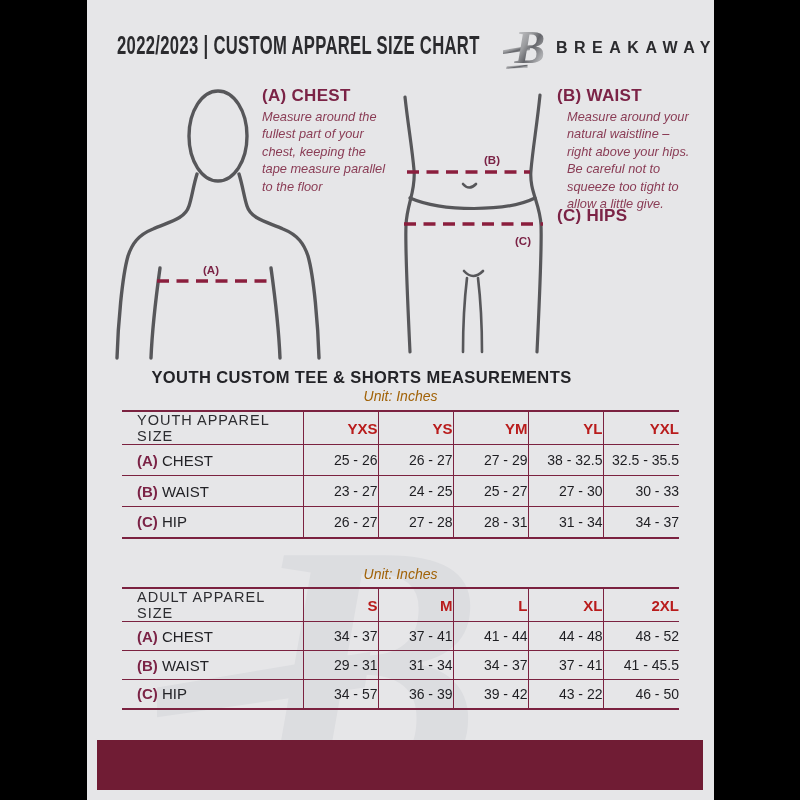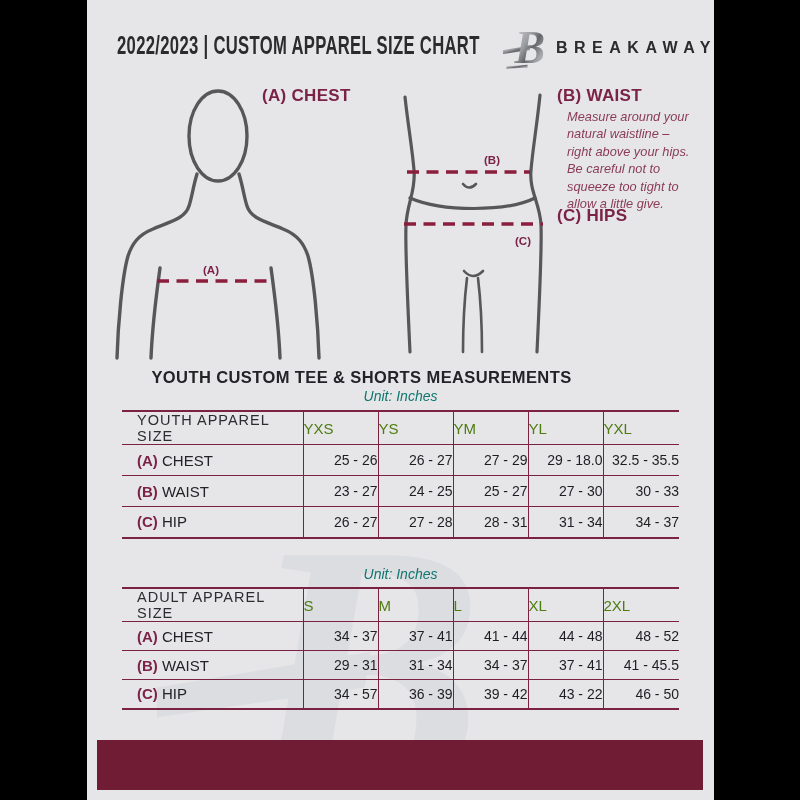--- a/index.html
+++ b/index.html
@@ -43,32 +43,32 @@
   .fig{position:absolute;z-index:1;}
   #fig-upper{left:20px;top:85px;}
   #fig-lower{left:300px;top:85px;}
   
   .tbl-title{
     position:absolute;left:0;width:549px;text-align:center;z-index:1;
     font-size:16.5px;font-weight:bold;color:#232327;letter-spacing:0.4px;
   }
   .tbl-unit{
     position:absolute;left:0;width:627px;text-align:center;z-index:1;
-    font-size:14px;font-style:italic;color:#0f766e;
+    font-size:14px;font-style:italic;color:#a16207;
   }
   #youth-title{top:368px;} #youth-unit{top:388px;}
   #adult-title{top:547px;} #adult-unit{top:566px;}
   .tbl{position:absolute;left:35px;z-index:1;}
   #youth-table{top:410px;}
   #adult-table{top:587px;}
   table{border-collapse:collapse;width:557px;table-layout:fixed;
         border-top:2px solid #7b2240;border-bottom:2px solid #7b2240;}
   th,td{border-top:1.6px solid #7b2240;padding:0;}
   th+th,td+td{border-left:1.6px solid #7b2240;}
-  thead th{font-weight:normal;font-size:15px;color:#4d7c0f;text-align:left;}
+  thead th{font-weight:bold;font-size:15px;color:#b91c1c;text-align:right;}
   thead th.c-label{font-weight:normal;font-size:14.5px;text-align:left;
                    padding-left:15px;letter-spacing:1px;color:#2d2d31;}
   td{font-size:14px;text-align:right;color:#1e1e22;}
   td.row-label{text-align:left;padding-left:15px;font-size:15px;color:#232327;}
   .marker{color:#7b2346;font-weight:bold;}
   #youth-table thead tr{height:33px;} #youth-table tbody tr{height:31px;}
   #adult-table thead tr{height:32px;} #adult-table tbody tr{height:29px;}
   
   .watermark{position:absolute;left:70px;top:450px;z-index:0;}
   .footer-bar{
@@ -133,20 +133,25 @@
       <path d="M 80 193 C 77 218 76 246 76 267" stroke-width="2.6"></path>
       <path d="M 91 193 C 94 218 95 246 95 267" stroke-width="2.6"></path>
     </g>
     <line x1="20" y1="87" x2="143" y2="87" stroke="#8b1e3d" stroke-width="3.4" stroke-dasharray="12 7.5"></line>
     <line x1="17" y1="139" x2="156" y2="139" stroke="#8b1e3d" stroke-width="3.4" stroke-dasharray="12 7.5"></line>
     <text x="97" y="79" font-size="11.5" font-weight="bold" fill="#7b2346">(B)</text>
     <text x="128" y="160" font-size="11.5" font-weight="bold" fill="#7b2346">(C)</text>
   </svg>
 
   <div id="chest-heading" class="sec-heading">(A) CHEST</div>
+  <div id="chest-desc" class="sec-desc">Measure around the
+fullest part of your
+chest, keeping the
+tape measure parallel
+to the floor</div>
   <div id="waist-heading" class="sec-heading">(B) WAIST</div>
   <div id="waist-desc" class="sec-desc">Measure around your
 natural waistline –
 right above your hips.
 Be careful not to
 squeeze too tight to
 allow a little give.</div>
   <div id="hips-heading" class="sec-heading">(C) HIPS</div>
 
   <div id="youth-title" class="tbl-title">YOUTH CUSTOM TEE &amp; SHORTS MEASUREMENTS</div>
@@ -170,21 +175,21 @@
           <th>YL</th>
           <th>YXL</th>
         </tr>
       </thead>
       <tbody>
         <tr>
           <td class="row-label"><span class="marker">(A)</span> <span>CHEST</span></td>
           <td>25 - 26</td>
           <td>26 - 27</td>
           <td>27 - 29</td>
-          <td>29 - 18.0</td>
+          <td>38 - 32.5</td>
           <td>32.5 - 35.5</td>
         </tr>
         <tr>
           <td class="row-label"><span class="marker">(B)</span> <span>WAIST</span></td>
           <td>23 - 27</td>
           <td>24 - 25</td>
           <td>25 - 27</td>
           <td>27 - 30</td>
           <td>30 - 33</td>
         </tr>

